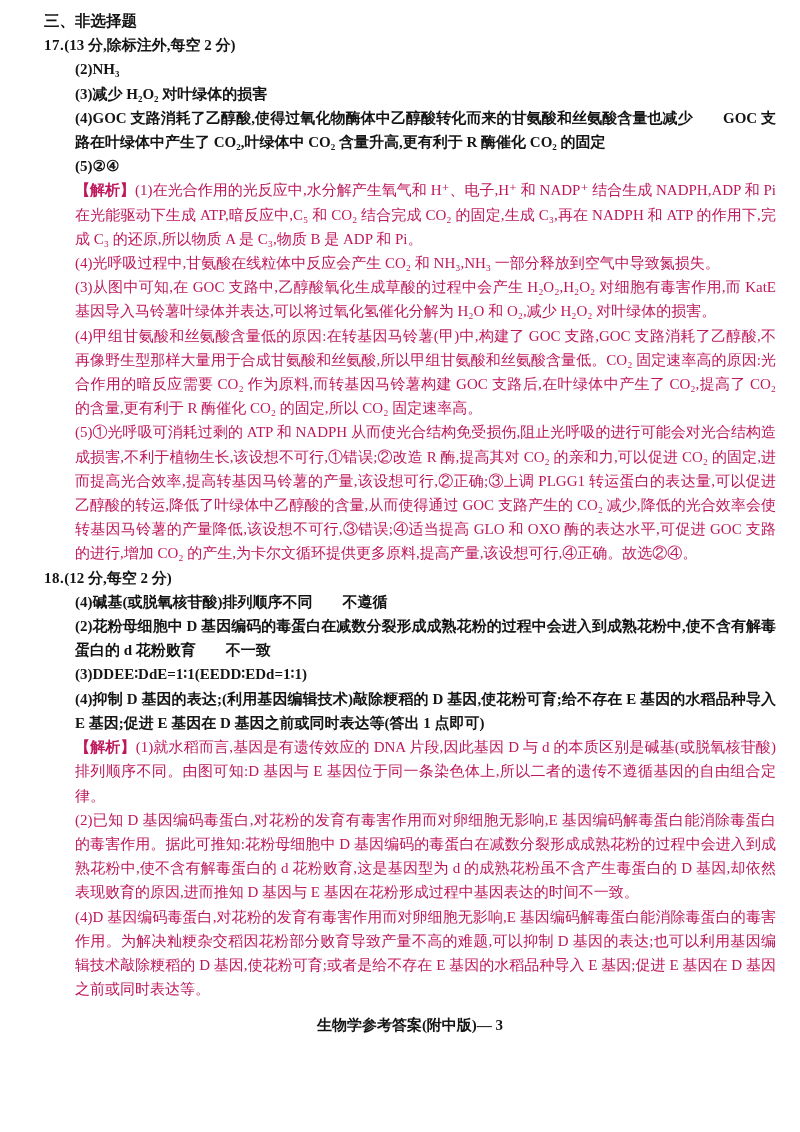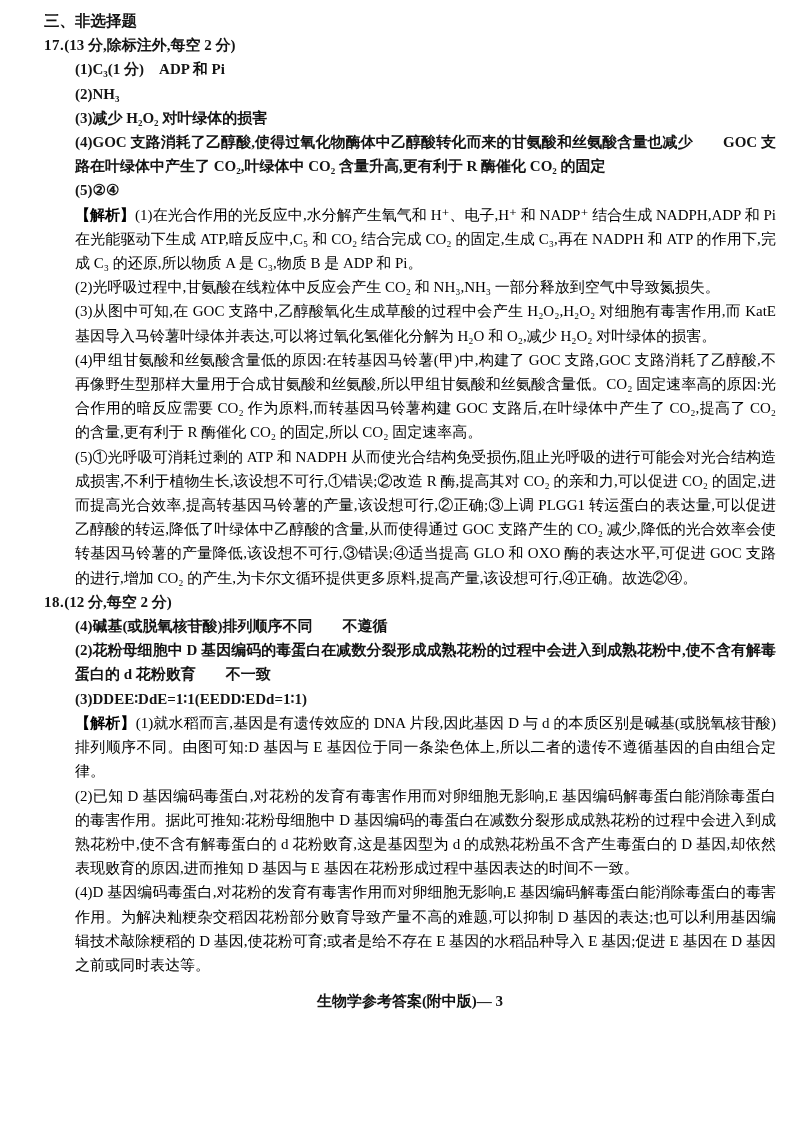--- a/index.html
+++ b/index.html
@@ -40,21 +40,21 @@
     margin: 0 0 0 31px;
     font-size: 15px;
     line-height: 24.2px;
     text-align: justify;
   }
   p.answer {
     font-weight: bold;
   }
   p.analysis {
     font-weight: normal;
-    color: #000000;
+    color: #be185d;
   }
   .an-label {
     font-weight: bold;
   }
   .footer {
     margin-top: 12px;
     text-align: center;
     font-size: 15px;
     font-weight: bold;
     line-height: 24.2px;
@@ -63,39 +63,39 @@
 </head>
 <body>
 
 <div class="page">
 
   <h1 class="sec-heading">三、非选择题</h1>
 
   <section>
     <div class="q-line"><span class="q-num">17.</span><span>(13 分,除标注外,每空 2 分)</span></div>
 
-    <p class="answer">(1)C₃(1 分)　ADP 和 Pi</p>
     <p class="answer">(2)NH₃</p>
     <p class="answer">(3)减少 H₂O₂ 对叶绿体的损害</p>
     <p class="answer">(4)GOC 支路消耗了乙醇酸,使得过氧化物酶体中乙醇酸转化而来的甘氨酸和丝氨酸含量也减少　　GOC 支路在叶绿体中产生了 CO₂,叶绿体中 CO₂ 含量升高,更有利于 R 酶催化 CO₂ 的固定</p>
     <p class="answer">(5)②④</p>
 
     <p class="analysis"><span class="an-label">【解析】</span><span>(1)在光合作用的光反应中,水分解产生氧气和 H⁺、电子,H⁺ 和 NADP⁺ 结合生成 NADPH,ADP 和 Pi 在光能驱动下生成 ATP,暗反应中,C₅ 和 CO₂ 结合完成 CO₂ 的固定,生成 C₃,再在 NADPH 和 ATP 的作用下,完成 C₃ 的还原,所以物质 A 是 C₃,物质 B 是 ADP 和 Pi。</span></p>
-    <p class="analysis">(2)光呼吸过程中,甘氨酸在线粒体中反应会产生 CO₂ 和 NH₃,NH₃ 一部分释放到空气中导致氮损失。</p>
+    <p class="analysis">(4)光呼吸过程中,甘氨酸在线粒体中反应会产生 CO₂ 和 NH₃,NH₃ 一部分释放到空气中导致氮损失。</p>
     <p class="analysis">(3)从图中可知,在 GOC 支路中,乙醇酸氧化生成草酸的过程中会产生 H₂O₂,H₂O₂ 对细胞有毒害作用,而 KatE 基因导入马铃薯叶绿体并表达,可以将过氧化氢催化分解为 H₂O 和 O₂,减少 H₂O₂ 对叶绿体的损害。</p>
     <p class="analysis">(4)甲组甘氨酸和丝氨酸含量低的原因:在转基因马铃薯(甲)中,构建了 GOC 支路,GOC 支路消耗了乙醇酸,不再像野生型那样大量用于合成甘氨酸和丝氨酸,所以甲组甘氨酸和丝氨酸含量低。CO₂ 固定速率高的原因:光合作用的暗反应需要 CO₂ 作为原料,而转基因马铃薯构建 GOC 支路后,在叶绿体中产生了 CO₂,提高了 CO₂ 的含量,更有利于 R 酶催化 CO₂ 的固定,所以 CO₂ 固定速率高。</p>
     <p class="analysis">(5)①光呼吸可消耗过剩的 ATP 和 NADPH 从而使光合结构免受损伤,阻止光呼吸的进行可能会对光合结构造成损害,不利于植物生长,该设想不可行,①错误;②改造 R 酶,提高其对 CO₂ 的亲和力,可以促进 CO₂ 的固定,进而提高光合效率,提高转基因马铃薯的产量,该设想可行,②正确;③上调 PLGG1 转运蛋白的表达量,可以促进乙醇酸的转运,降低了叶绿体中乙醇酸的含量,从而使得通过 GOC 支路产生的 CO₂ 减少,降低的光合效率会使转基因马铃薯的产量降低,该设想不可行,③错误;④适当提高 GLO 和 OXO 酶的表达水平,可促进 GOC 支路的进行,增加 CO₂ 的产生,为卡尔文循环提供更多原料,提高产量,该设想可行,④正确。故选②④。</p>
   </section>
 
   <section>
     <div class="q-line"><span class="q-num">18.</span><span>(12 分,每空 2 分)</span></div>
 
     <p class="answer">(4)碱基(或脱氧核苷酸)排列顺序不同　　不遵循</p>
     <p class="answer">(2)花粉母细胞中 D 基因编码的毒蛋白在减数分裂形成成熟花粉的过程中会进入到成熟花粉中,使不含有解毒蛋白的 d 花粉败育　　不一致</p>
     <p class="answer">(3)DDEE∶DdE=1∶1(EEDD∶EDd=1∶1)</p>
+    <p class="answer">(4)抑制 D 基因的表达;(利用基因编辑技术)敲除粳稻的 D 基因,使花粉可育;给不存在 E 基因的水稻品种导入 E 基因;促进 E 基因在 D 基因之前或同时表达等(答出 1 点即可)</p>
 
     <p class="analysis"><span class="an-label">【解析】</span><span>(1)就水稻而言,基因是有遗传效应的 DNA 片段,因此基因 D 与 d 的本质区别是碱基(或脱氧核苷酸)排列顺序不同。由图可知:D 基因与 E 基因位于同一条染色体上,所以二者的遗传不遵循基因的自由组合定律。</span></p>
     <p class="analysis">(2)已知 D 基因编码毒蛋白,对花粉的发育有毒害作用而对卵细胞无影响,E 基因编码解毒蛋白能消除毒蛋白的毒害作用。据此可推知:花粉母细胞中 D 基因编码的毒蛋白在减数分裂形成成熟花粉的过程中会进入到成熟花粉中,使不含有解毒蛋白的 d 花粉败育,这是基因型为 d 的成熟花粉虽不含产生毒蛋白的 D 基因,却依然表现败育的原因,进而推知 D 基因与 E 基因在花粉形成过程中基因表达的时间不一致。</p>
     <p class="analysis">(4)D 基因编码毒蛋白,对花粉的发育有毒害作用而对卵细胞无影响,E 基因编码解毒蛋白能消除毒蛋白的毒害作用。为解决籼粳杂交稻因花粉部分败育导致产量不高的难题,可以抑制 D 基因的表达;也可以利用基因编辑技术敲除粳稻的 D 基因,使花粉可育;或者是给不存在 E 基因的水稻品种导入 E 基因;促进 E 基因在 D 基因之前或同时表达等。</p>
   </section>
 
   <div class="footer">生物学参考答案(附中版)— 3</div>
 
 </div>
 

